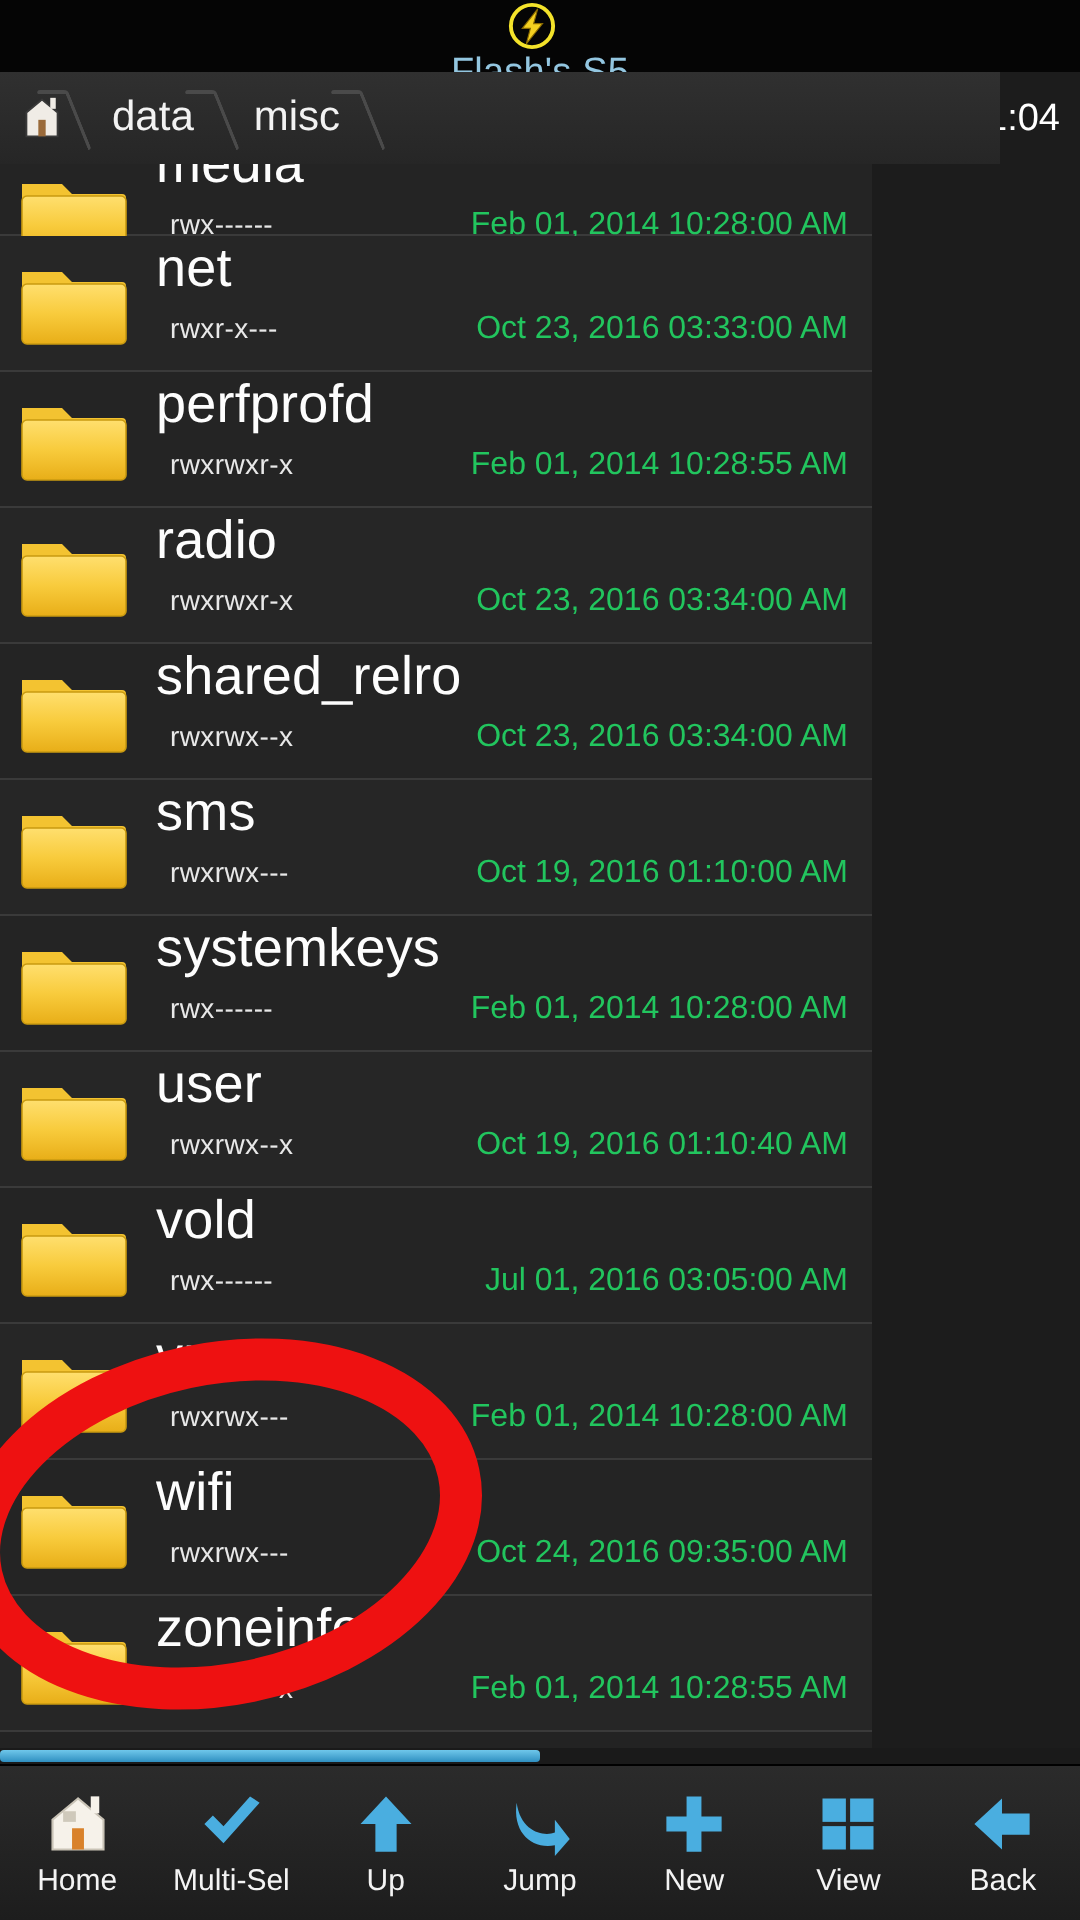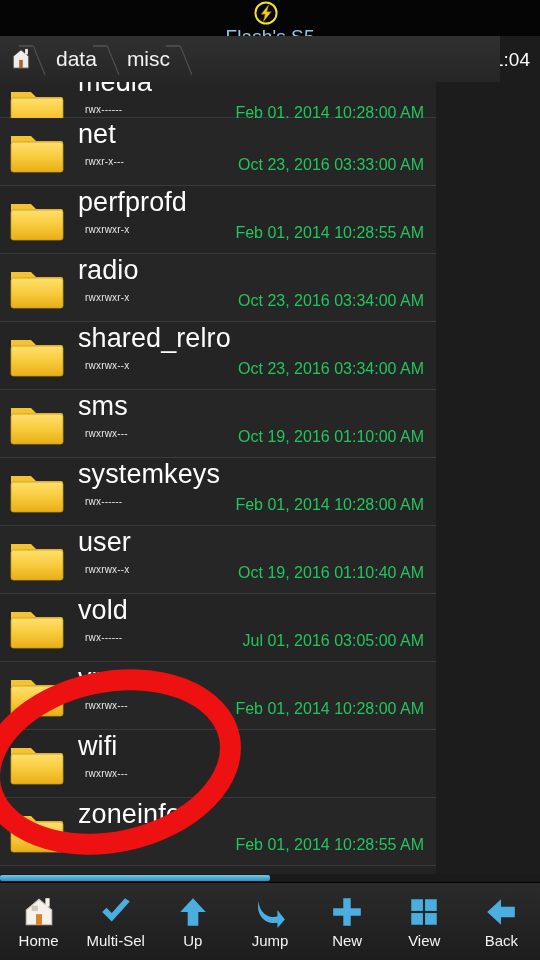--- a/index.html
+++ b/index.html
@@ -139,21 +139,21 @@
     color: #fdfdfd;
     font-size: 27px;
     letter-spacing: .1px;
     white-space: nowrap;
   }
   .fperm {
     position: absolute;
     left: 85px;
     top: 38px;
     color: #e8e8e8;
-    font-size: 10px;
+    font-size: 14px;
     letter-spacing: .2px;
     white-space: nowrap;
   }
   .fdate {
     position: absolute;
     right: 12px;
     top: 38px;
     color: #22c55e;
     font-size: 16px;
     white-space: nowrap;
@@ -450,20 +450,21 @@
               <stop offset="0.5" stop-color="#f8cb3c"></stop>
               <stop offset="1" stop-color="#e8ae18"></stop>
             </linearGradient>
           </defs>
           <path d="M2 6 h20 l5 5 h25 a2 2 0 0 1 2 2 v3 h-52 z" fill="#f3c331"></path>
           <rect x="2" y="12" width="52" height="30" rx="2.5" fill="url(#fg)"></rect>
           <rect x="2" y="12" width="52" height="30" rx="2.5" fill="none" stroke="#c99a10" stroke-width="0.8"></rect>
         </svg>
         <span class="fname">wifi</span>
         <span class="fperm">rwxrwx---</span>
+        <span class="fdate">Oct 24, 2016 09:35:00 AM</span>
       </div>
       <div class="row">
         <svg class="folder-ico" viewBox="0 0 56 44">
           <defs>
             <linearGradient id="fg" x1="0" y1="0" x2="0" y2="1">
               <stop offset="0" stop-color="#ffdf6e"></stop>
               <stop offset="0.5" stop-color="#f8cb3c"></stop>
               <stop offset="1" stop-color="#e8ae18"></stop>
             </linearGradient>
           </defs>

